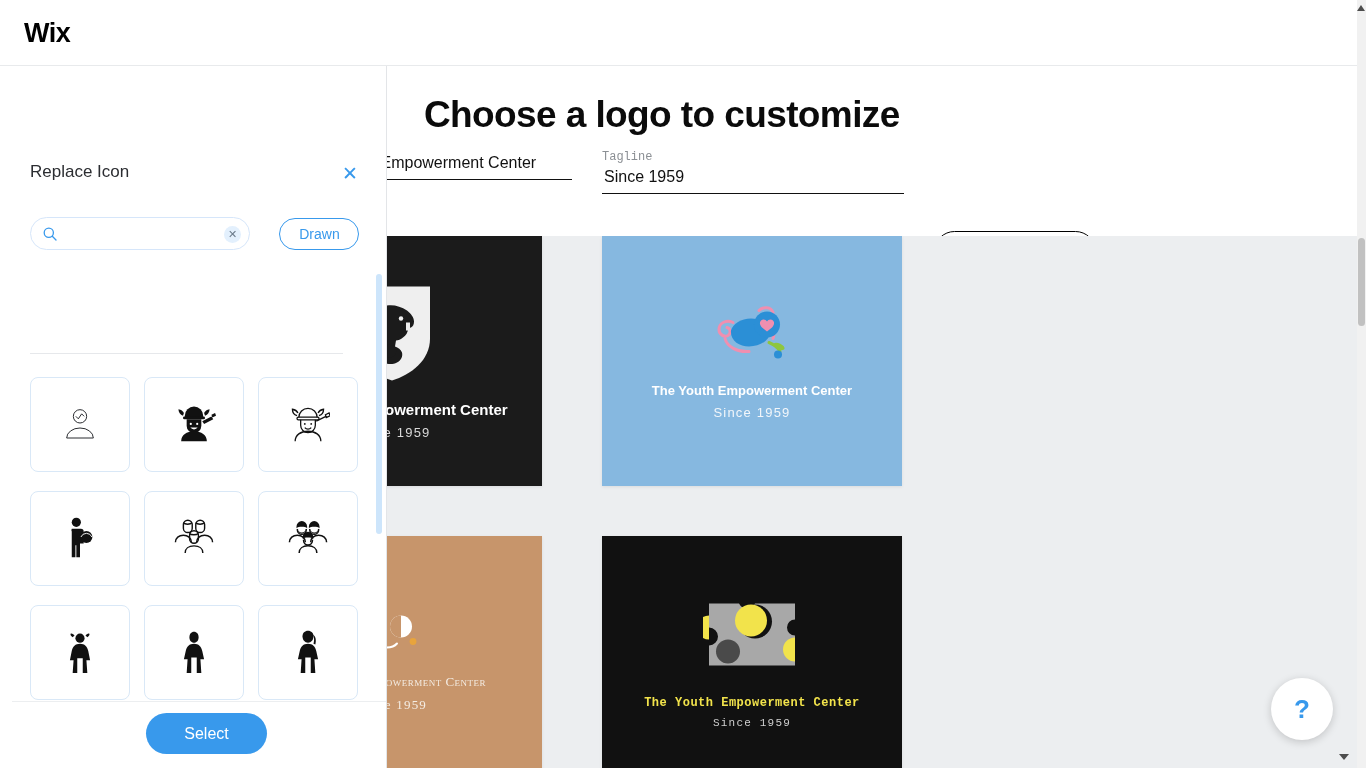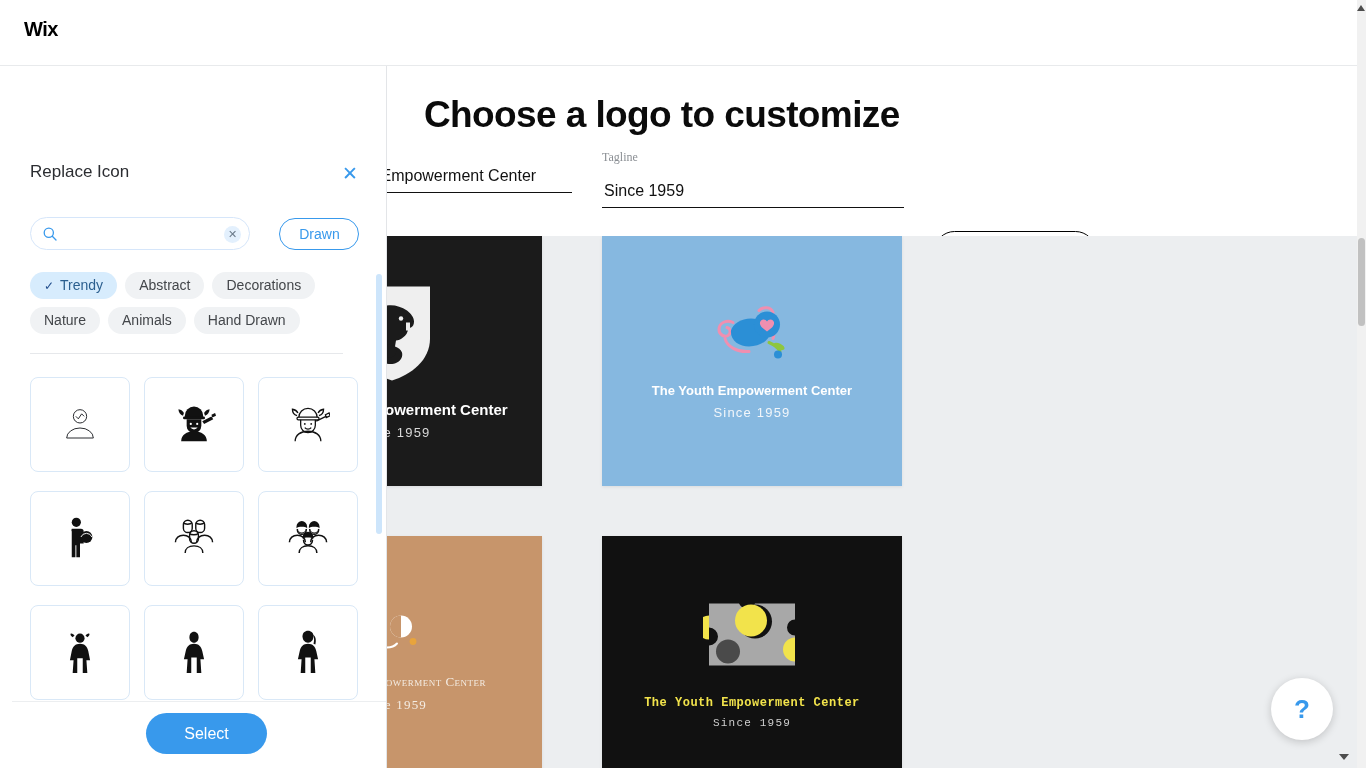--- a/index.html
+++ b/index.html
@@ -13,43 +13,43 @@
   
   #topbar {
     position: absolute; left: 0; top: 0;
     width: 1366px; height: 66px;
     background: #ffffff;
     border-bottom: 1px solid #e8eaec;
     z-index: 40;
   }
   #wix-logo {
     position: absolute; left: 24px; top: 18px;
-    font-size: 20px; font-weight: 700; letter-spacing: -0.5px;
+    font-size: 27px; font-weight: 700; letter-spacing: -0.5px;
     color: #000; font-family: "Liberation Sans", sans-serif;
   }
 
   
   #canvas {
     position: absolute; left: 0; top: 66px;
     width: 1357px; height: 702px;
     background: #ffffff;
     overflow: hidden;
   }
   #headline {
     position: absolute; left: 424px; top: 28px;
     font-size: 37px; font-weight: 700; color: #0b0b0b;
     letter-spacing: -0.6px;
     text-align: center;
   }
 
   
   .field-wrap { position: absolute; }
   .field-label {
-    font-size: 12px; color: #8b8f94; margin-bottom: 14px;
-    font-family: Liberation Serif, serif;
+    font-size: 12px; color: #8b8f94; margin-bottom: 1px;
+    font-family: Liberation Mono, monospace;
   }
   .field-input {
     width: 100%;
     border: none; border-bottom: 1.6px solid #111;
     font-size: 16px; color: #111; padding: 3px 2px 7px 2px;
     background: transparent; outline: none;
     font-family: "Liberation Sans", sans-serif;
   }
   #name-field-wrap { left: 302px; top: 84px; width: 270px; }
   #tagline-field-wrap { left: 602px; top: 84px; width: 302px; }
@@ -363,21 +363,20 @@
         <svg width="16" height="16" viewBox="0 0 16 16" fill="none" stroke="#3899ec" stroke-width="1.3">
           <circle cx="6.8" cy="6.8" r="4.6"></circle>
             <path d="M10.3 10.3 14 14" stroke-linecap="round"></path>
         </svg>
       </span>
       <span id="search-clear">✕</span>
     </div>
     <button id="search-btn">Drawn</button>
   </div>
 
-  <div id="chips"><div class="chip active"><span class="tick">✓</span><span>Trendy</span></div><div class="chip"><span>Abstract</span></div><div class="chip"><span>Decorations</span></div><div class="chip"><span>Nature</span></div><div class="chip"><span>Animals</span></div><div class="chip"><span>Hand Drawn</span></div></div>
 
   <div id="panel-divider"></div>
 
   <div id="icon-grid">
       <div class="icon-cell">
         <span><svg width="40" height="40" viewBox="0 0 48 48" fill="none" stroke="#2b2d31" stroke-width="1.2">
             <circle cx="24" cy="16" r="8"></circle>
             <path d="M8 42a16 12 0 0 1 32 0z"></path>
             <path d="M19 16l3 3 4-6 3 3" stroke-width="1.2"></path>
           </svg></span>

